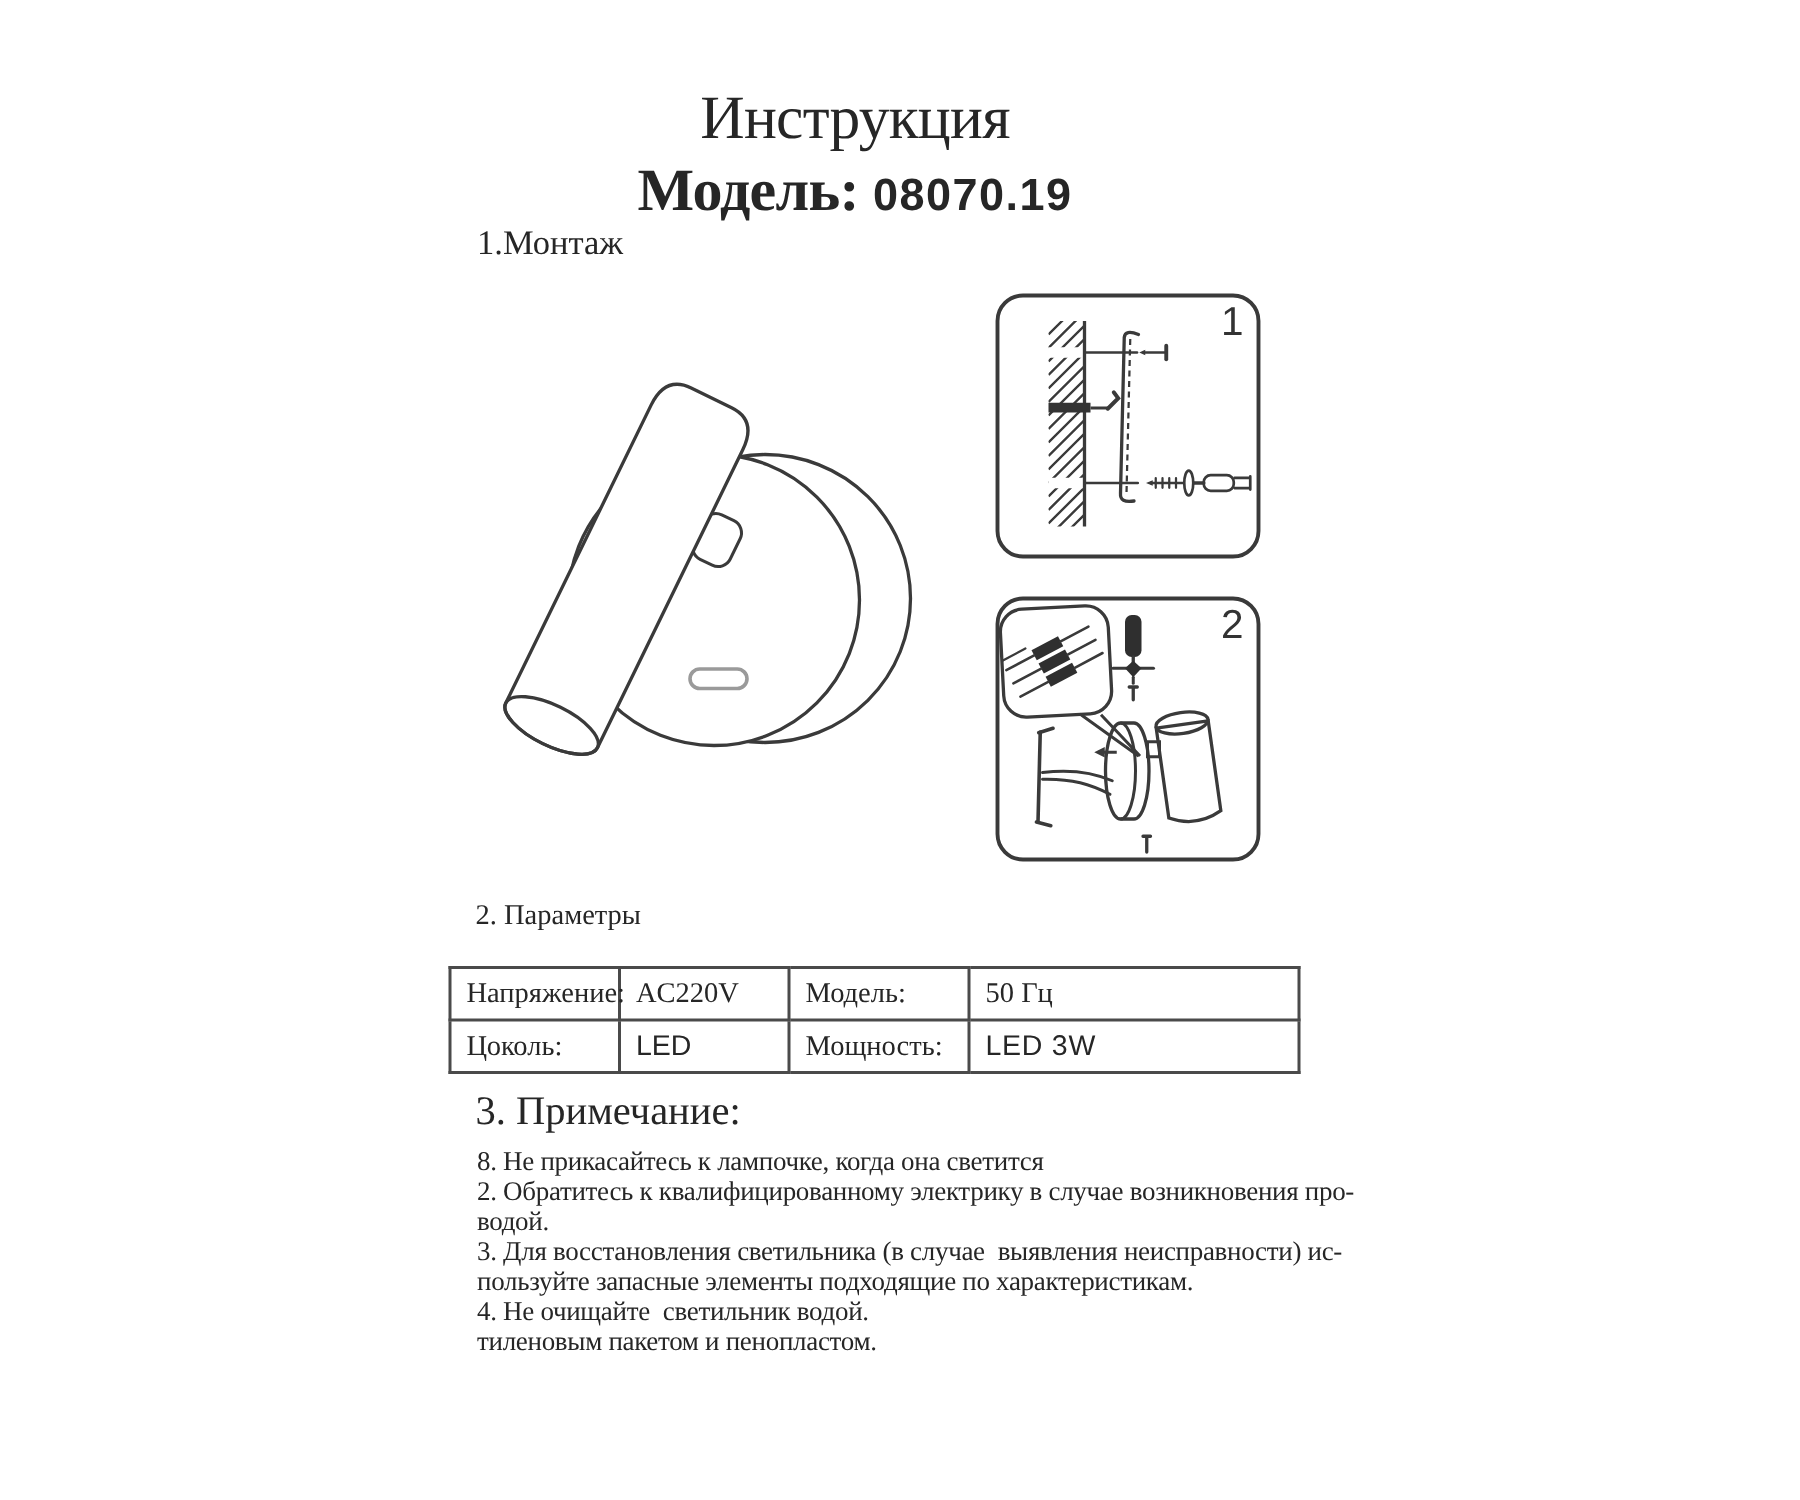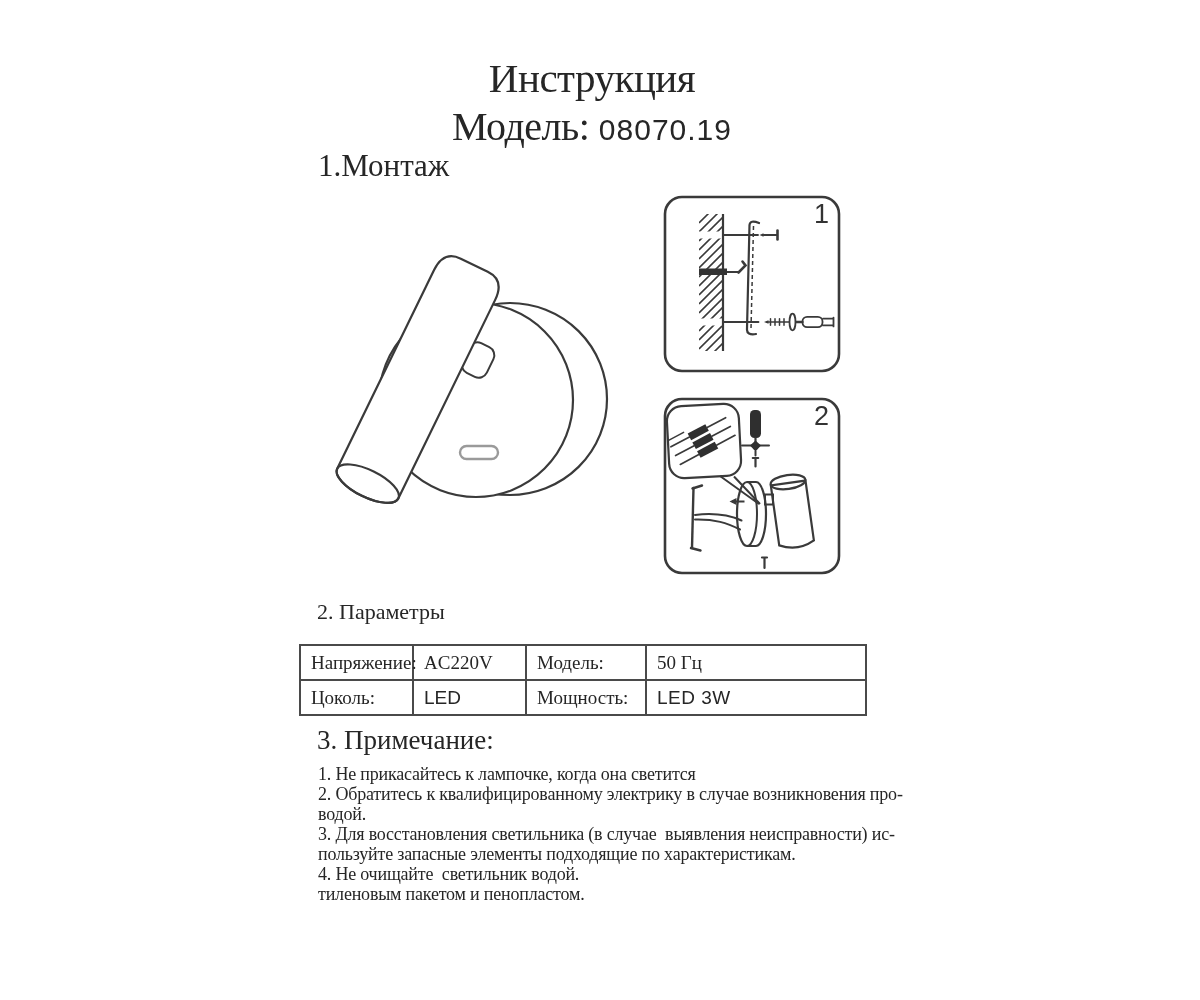--- a/index.html
+++ b/index.html
@@ -1,26 +1,26 @@
 <!DOCTYPE html>
 <html><head>
 <meta charset="utf-8">
 <style>
   html,body{margin:0;padding:0;background:#fff;}
   .page{
     position:relative;width:1200px;height:1000px;background:#ffffff;overflow:hidden;
     font-family:"Liberation Serif","DejaVu Serif",serif;color:#262626;
   }
-  .center-head{position:absolute;left:0;width:1140px;text-align:center;line-height:1;margin-left:22px;}
+  .center-head{position:absolute;left:0;width:1140px;text-align:center;line-height:1;}
   .doc-title{top:58px;font-size:41px;letter-spacing:-0.5px;}
-  .model-line{top:107px;font-size:40px;letter-spacing:-0.5px;}
+  .model-line{top:107px;font-size:40px;letter-spacing:-0.5px;font-weight:bold;}
   .model-number{font-family:"Liberation Sans","DejaVu Sans",sans-serif;font-size:30px;letter-spacing:1px;}
   .sec-heading{position:absolute;line-height:1;}
-  .h-mount{left:318px;top:150px;font-size:31px;}
-  .h-params{left:317px;top:601px;font-size:22px;}
+  .h-mount{left:318px;top:150px;font-size:23px;}
+  .h-params{left:317px;top:601px;font-size:19px;}
   .h-notes{left:317px;top:727px;font-size:27px;font-family:Liberation Serif, serif;}
   .main-art{position:absolute;left:295px;top:233px;}
   .step-card{position:absolute;width:178px;height:178px;}
   #card1{left:663px;top:195px;}
   #card2{left:663px;top:397px;}
   .step-card svg{position:absolute;left:0;top:0;}
   .step-num{
     position:absolute;right:12px;top:6px;line-height:1;
     font-family:"Liberation Sans","DejaVu Sans",sans-serif;font-size:27px;color:#333;
   }
@@ -177,21 +177,21 @@
       <td class="cell-sans">LED</td>
       <td>Мощность:</td>
       <td class="cell-sans-sm">LED 3W</td>
     </tr>
   </tbody>
     </table>
 
   <div class="sec-heading h-notes">3. Примечание:</div>
 
   <div class="notes">
-    <div class="note-line">1. Не прикасайтесь к лампочке, когда она светится</div>
+    <div class="note-line">8. Не прикасайтесь к лампочке, когда она светится</div>
     <div class="note-line">2. Обратитесь к квалифицированному электрику в случае возникновения про-</div>
     <div class="note-line">водой.</div>
     <div class="note-line">3. Для восстановления светильника (в случае  выявления неисправности) ис-</div>
     <div class="note-line">пользуйте запасные элементы подходящие по характеристикам.</div>
     <div class="note-line">4. Не очищайте  светильник водой.</div>
     <div class="note-line">тиленовым пакетом и пенопластом.</div>
   </div>
 
 </div>
 

